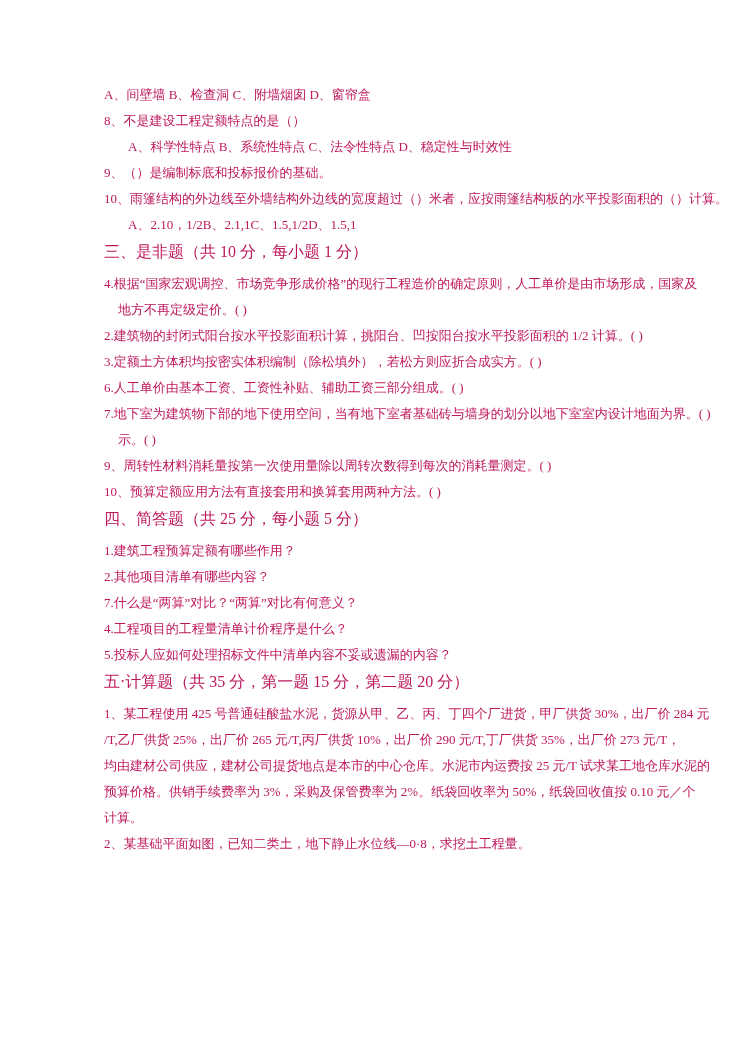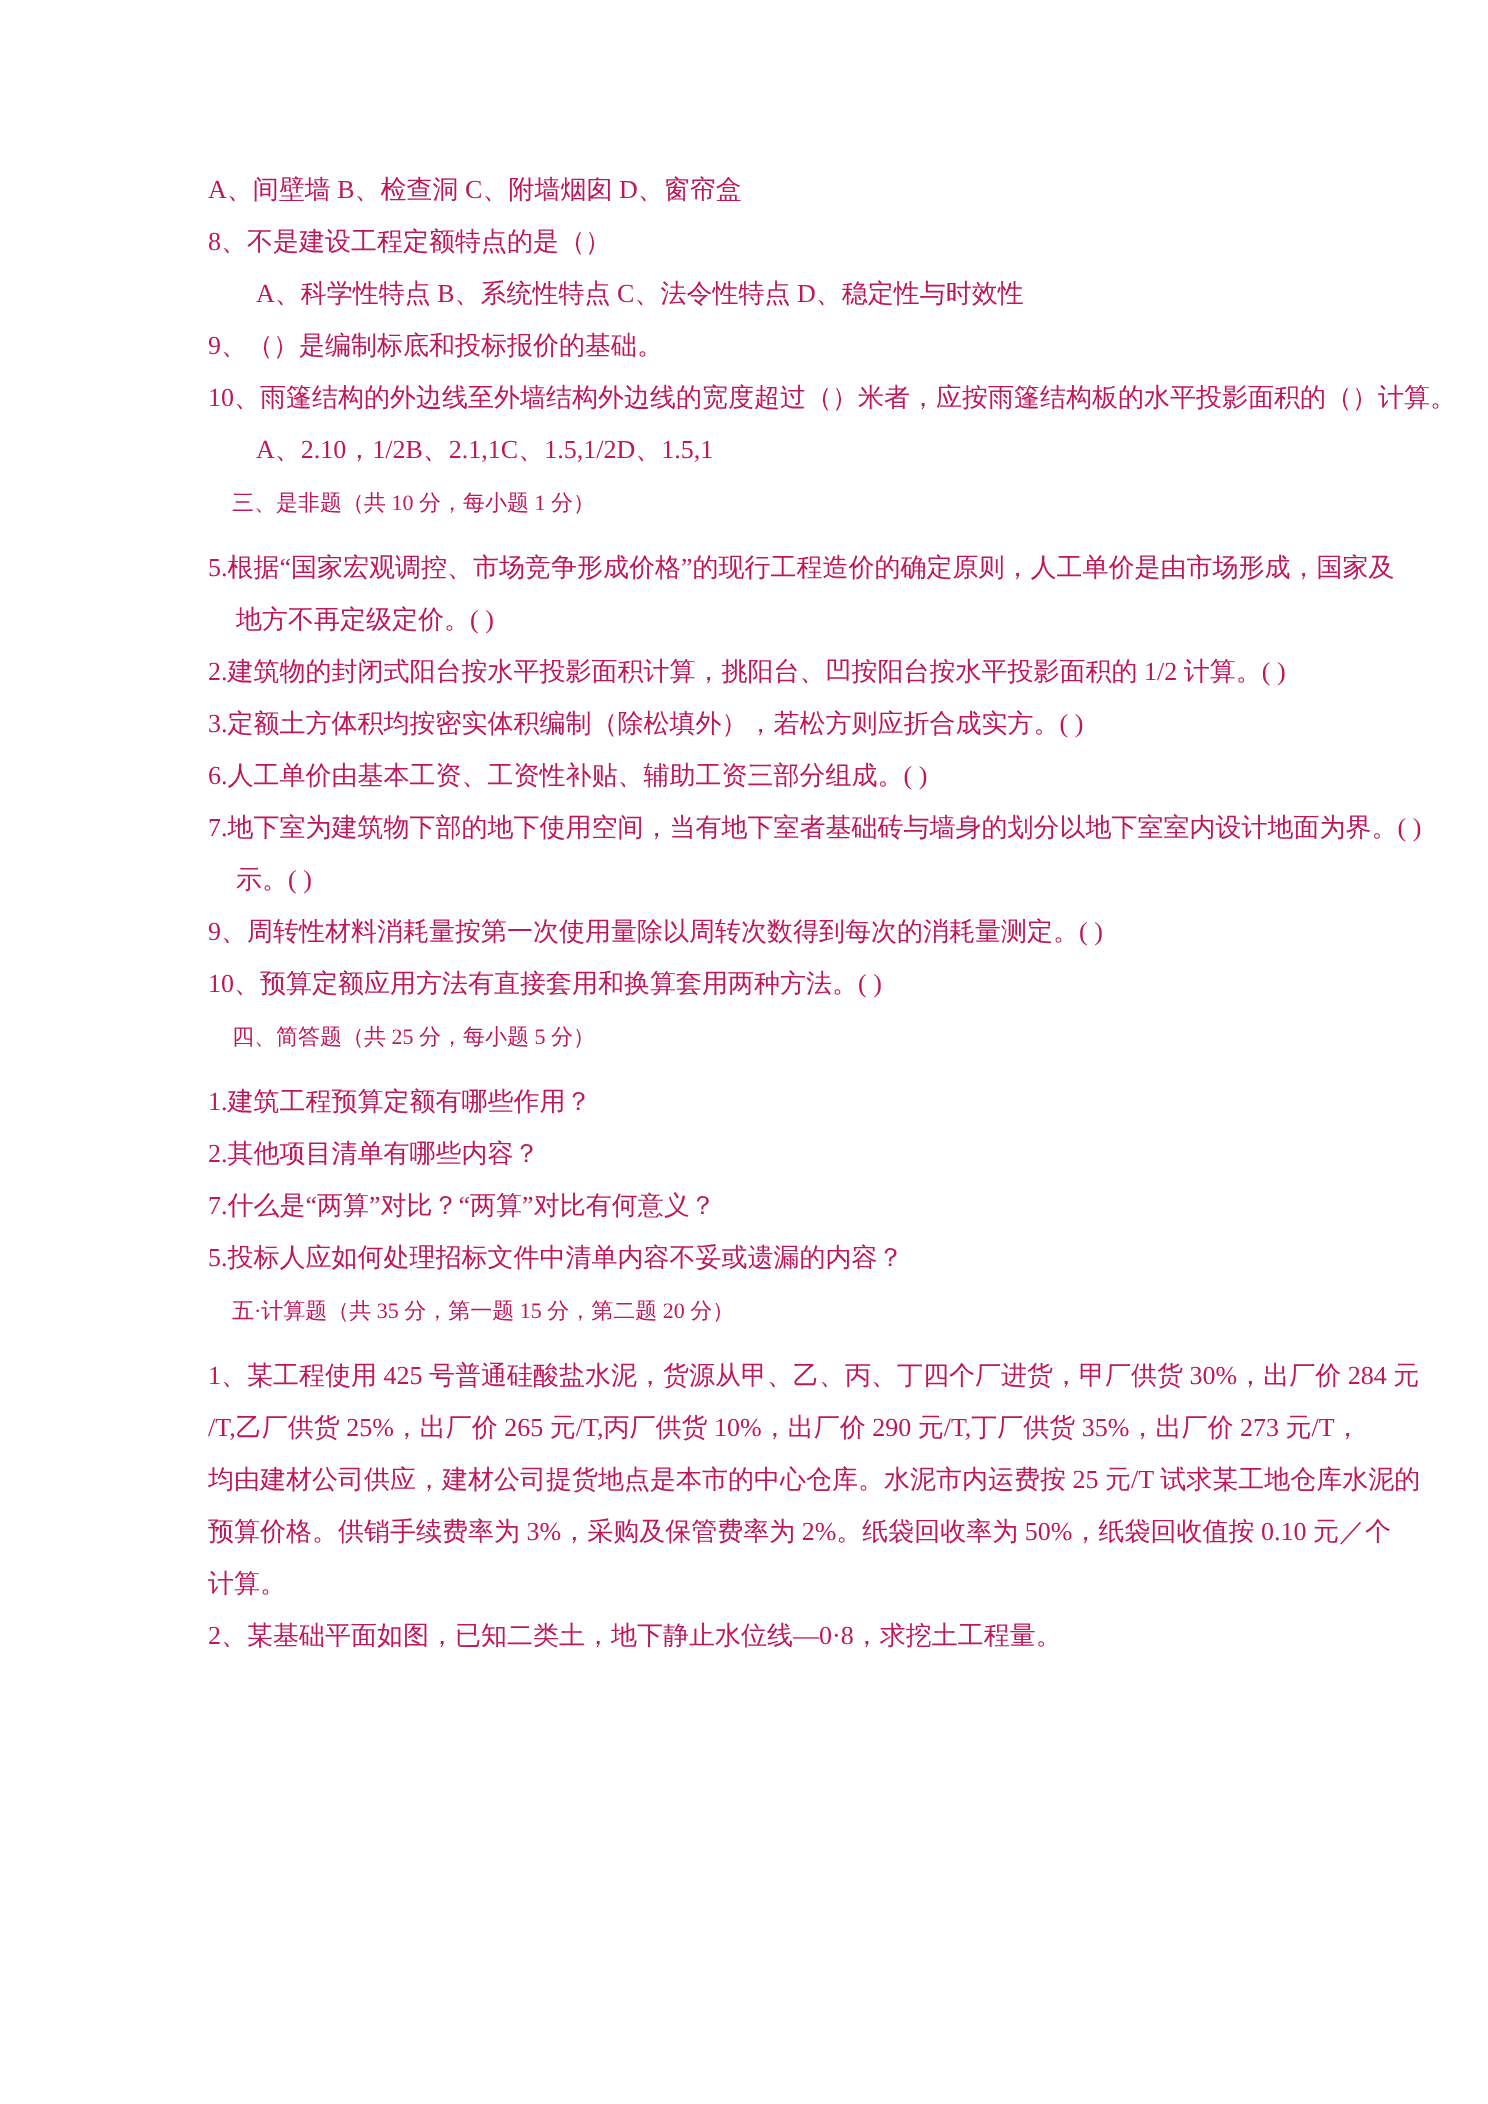--- a/index.html
+++ b/index.html
@@ -21,55 +21,56 @@
     color: #be185d;
     background: #ffffff;
   }
   .line {
     font-size: 13px;
     line-height: 17px;
     margin-bottom: 9px;
     white-space: nowrap;
   }
   .heading {
-    font-size: 11px;
+    font-size: 16px;
     line-height: 20px;
-    margin: 9px 0 13px 12px;
+    margin: 9px 0 13px 0;
     white-space: nowrap;
   }
   .indent-opt  { margin-left: 24px; }
   .indent-cont { margin-left: 14px; }
 </style>
 </head>
 <body>
 
 <div class="page">
 
   <div class="line">A、间壁墙 B、检查洞 C、附墙烟囱 D、窗帘盒</div>
   <div class="line">8、不是建设工程定额特点的是（）</div>
   <div class="line indent-opt">A、科学性特点 B、系统性特点 C、法令性特点 D、稳定性与时效性</div>
   <div class="line">9、（）是编制标底和投标报价的基础。</div>
   <div class="line">10、雨篷结构的外边线至外墙结构外边线的宽度超过（）米者，应按雨篷结构板的水平投影面积的（）计算。</div>
   <div class="line indent-opt">A、2.10，1/2B、2.1,1C、1.5,1/2D、1.5,1</div>
 
   <div class="heading">三、是非题（共 10 分，每小题 1 分）</div>
-  <div class="line">5.根据“国家宏观调控、市场竞争形成价格”的现行工程造价的确定原则，人工单价是由市场形成，国家及</div>
+  <div class="line">4.根据“国家宏观调控、市场竞争形成价格”的现行工程造价的确定原则，人工单价是由市场形成，国家及</div>
   <div class="line indent-cont">地方不再定级定价。( )</div>
   <div class="line">2.建筑物的封闭式阳台按水平投影面积计算，挑阳台、凹按阳台按水平投影面积的 1/2 计算。( )</div>
   <div class="line">3.定额土方体积均按密实体积编制（除松填外），若松方则应折合成实方。( )</div>
   <div class="line">6.人工单价由基本工资、工资性补贴、辅助工资三部分组成。( )</div>
   <div class="line">7.地下室为建筑物下部的地下使用空间，当有地下室者基础砖与墙身的划分以地下室室内设计地面为界。( )</div>
   <div class="line indent-cont">示。( )</div>
   <div class="line">9、周转性材料消耗量按第一次使用量除以周转次数得到每次的消耗量测定。( )</div>
   <div class="line">10、预算定额应用方法有直接套用和换算套用两种方法。( )</div>
 
   <div class="heading">四、简答题（共 25 分，每小题 5 分）</div>
   <div class="line">1.建筑工程预算定额有哪些作用？</div>
   <div class="line">2.其他项目清单有哪些内容？</div>
   <div class="line">7.什么是“两算”对比？“两算”对比有何意义？</div>
+  <div class="line">4.工程项目的工程量清单计价程序是什么？</div>
   <div class="line">5.投标人应如何处理招标文件中清单内容不妥或遗漏的内容？</div>
 
   <div class="heading">五·计算题（共 35 分，第一题 15 分，第二题 20 分）</div>
   <div class="line">1、某工程使用 425 号普通硅酸盐水泥，货源从甲、乙、丙、丁四个厂进货，甲厂供货 30%，出厂价 284 元</div>
   <div class="line">/T,乙厂供货 25%，出厂价 265 元/T,丙厂供货 10%，出厂价 290 元/T,丁厂供货 35%，出厂价 273 元/T，</div>
   <div class="line">均由建材公司供应，建材公司提货地点是本市的中心仓库。水泥市内运费按 25 元/T 试求某工地仓库水泥的</div>
   <div class="line">预算价格。供销手续费率为 3%，采购及保管费率为 2%。纸袋回收率为 50%，纸袋回收值按 0.10 元／个</div>
   <div class="line">计算。</div>
   <div class="line">2、某基础平面如图，已知二类土，地下静止水位线—0·8，求挖土工程量。</div>
 

